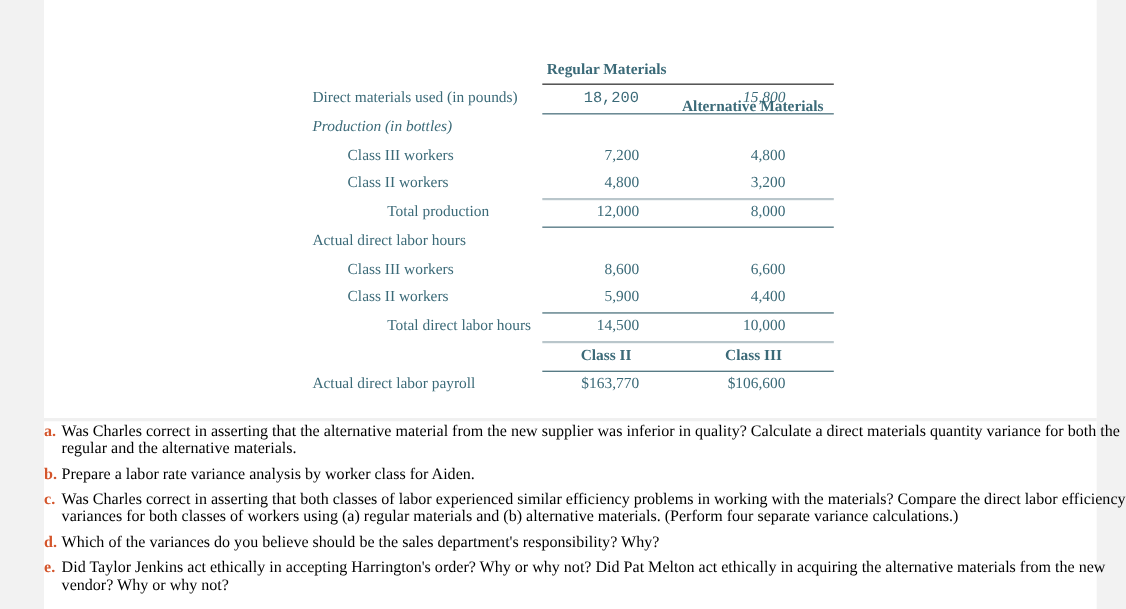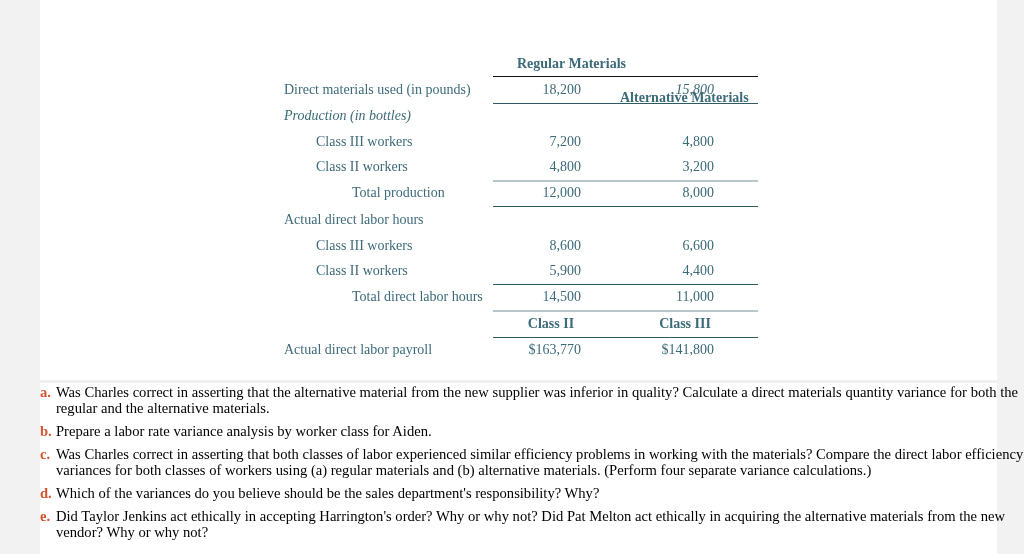--- a/index.html
+++ b/index.html
@@ -53,26 +53,26 @@
     .req-item .text { display: block; width: 1000px; }
   </style>
 </head>
 <body>
 
 <div class="page">
 
 
   <div class="tbl">
 
-    <div class="col-head" style="left:457px; top:56px;margin-left:20px;">Regular Materials</div>
+    <div class="col-head" style="left:457px; top:56px;">Regular Materials</div>
     <div class="col-head" style="left:580px; top:56px;margin-top:34px;">Alternative Materials</div>
     <div class="rule dark" style="left:453px; top:76px; width:265px;"></div>
 
     <div class="row-label" style="left:244px; top:82px;">Direct materials used (in pounds)</div>
-    <div class="cell" style="left:475px; top:82px; width:66px;">18,200</div>
+    <div class="cell" style="left:475px; top:82px; width:66px;font-family:Liberation Mono, monospace;">18,200</div>
     <div class="cell" style="left:610px; top:82px; width:64px;font-style:italic;">15,800</div>
     <div class="rule" style="left:453px; top:103px; width:265px;"></div>
 
     <div class="row-label" style="left:244px; top:108px;font-style:italic;">Production (in bottles)</div>
 
     <div class="row-label" style="left:276px; top:134px;">Class III workers</div>
     <div class="cell" style="left:475px; top:134px; width:66px;">7,200</div>
     <div class="cell" style="left:610px; top:134px; width:64px;">4,800</div>
 
     <div class="row-label" style="left:276px; top:159px;">Class II workers</div>
@@ -91,30 +91,30 @@
     <div class="cell" style="left:475px; top:238px; width:66px;">8,600</div>
     <div class="cell" style="left:610px; top:238px; width:64px;">6,600</div>
 
     <div class="row-label" style="left:276px; top:263px;">Class II workers</div>
     <div class="cell" style="left:475px; top:263px; width:66px;">5,900</div>
     <div class="cell" style="left:610px; top:263px; width:64px;">4,400</div>
     <div class="rule" style="left:453px; top:284px; width:265px;"></div>
 
     <div class="row-label" style="left:312px; top:289px;">Total direct labor hours</div>
     <div class="cell" style="left:475px; top:289px; width:66px;">14,500</div>
-    <div class="cell" style="left:610px; top:289px; width:64px;">11,000</div>
+    <div class="cell" style="left:610px; top:289px; width:64px;">10,000</div>
     <div class="rule light" style="left:453px; top:310px; width:265px;"></div>
 
     <div class="cell bold" style="left:466px; top:316px; width:90px;">Class II</div>
     <div class="cell bold" style="left:600px; top:316px; width:90px;">Class III</div>
     <div class="rule" style="left:453px; top:337px; width:265px;"></div>
 
     <div class="row-label" style="left:244px; top:342px;">Actual direct labor payroll</div>
     <div class="cell" style="left:460px; top:342px; width:81px;">$163,770</div>
-    <div class="cell" style="left:590px; top:342px; width:84px;">$141,800</div>
+    <div class="cell" style="left:590px; top:342px; width:84px;">$106,600</div>
   </div>
 
   <div class="sep"></div>
 
   <div class="required">
 
     <div class="req-item">
       <span class="letter">a.</span>
       <span class="text" style="width:985px;">Was Charles correct in asserting that the alternative material from the new supplier was inferior in quality? Calculate a direct materials quantity variance for both the regular and the alternative materials.</span>
     </div>

